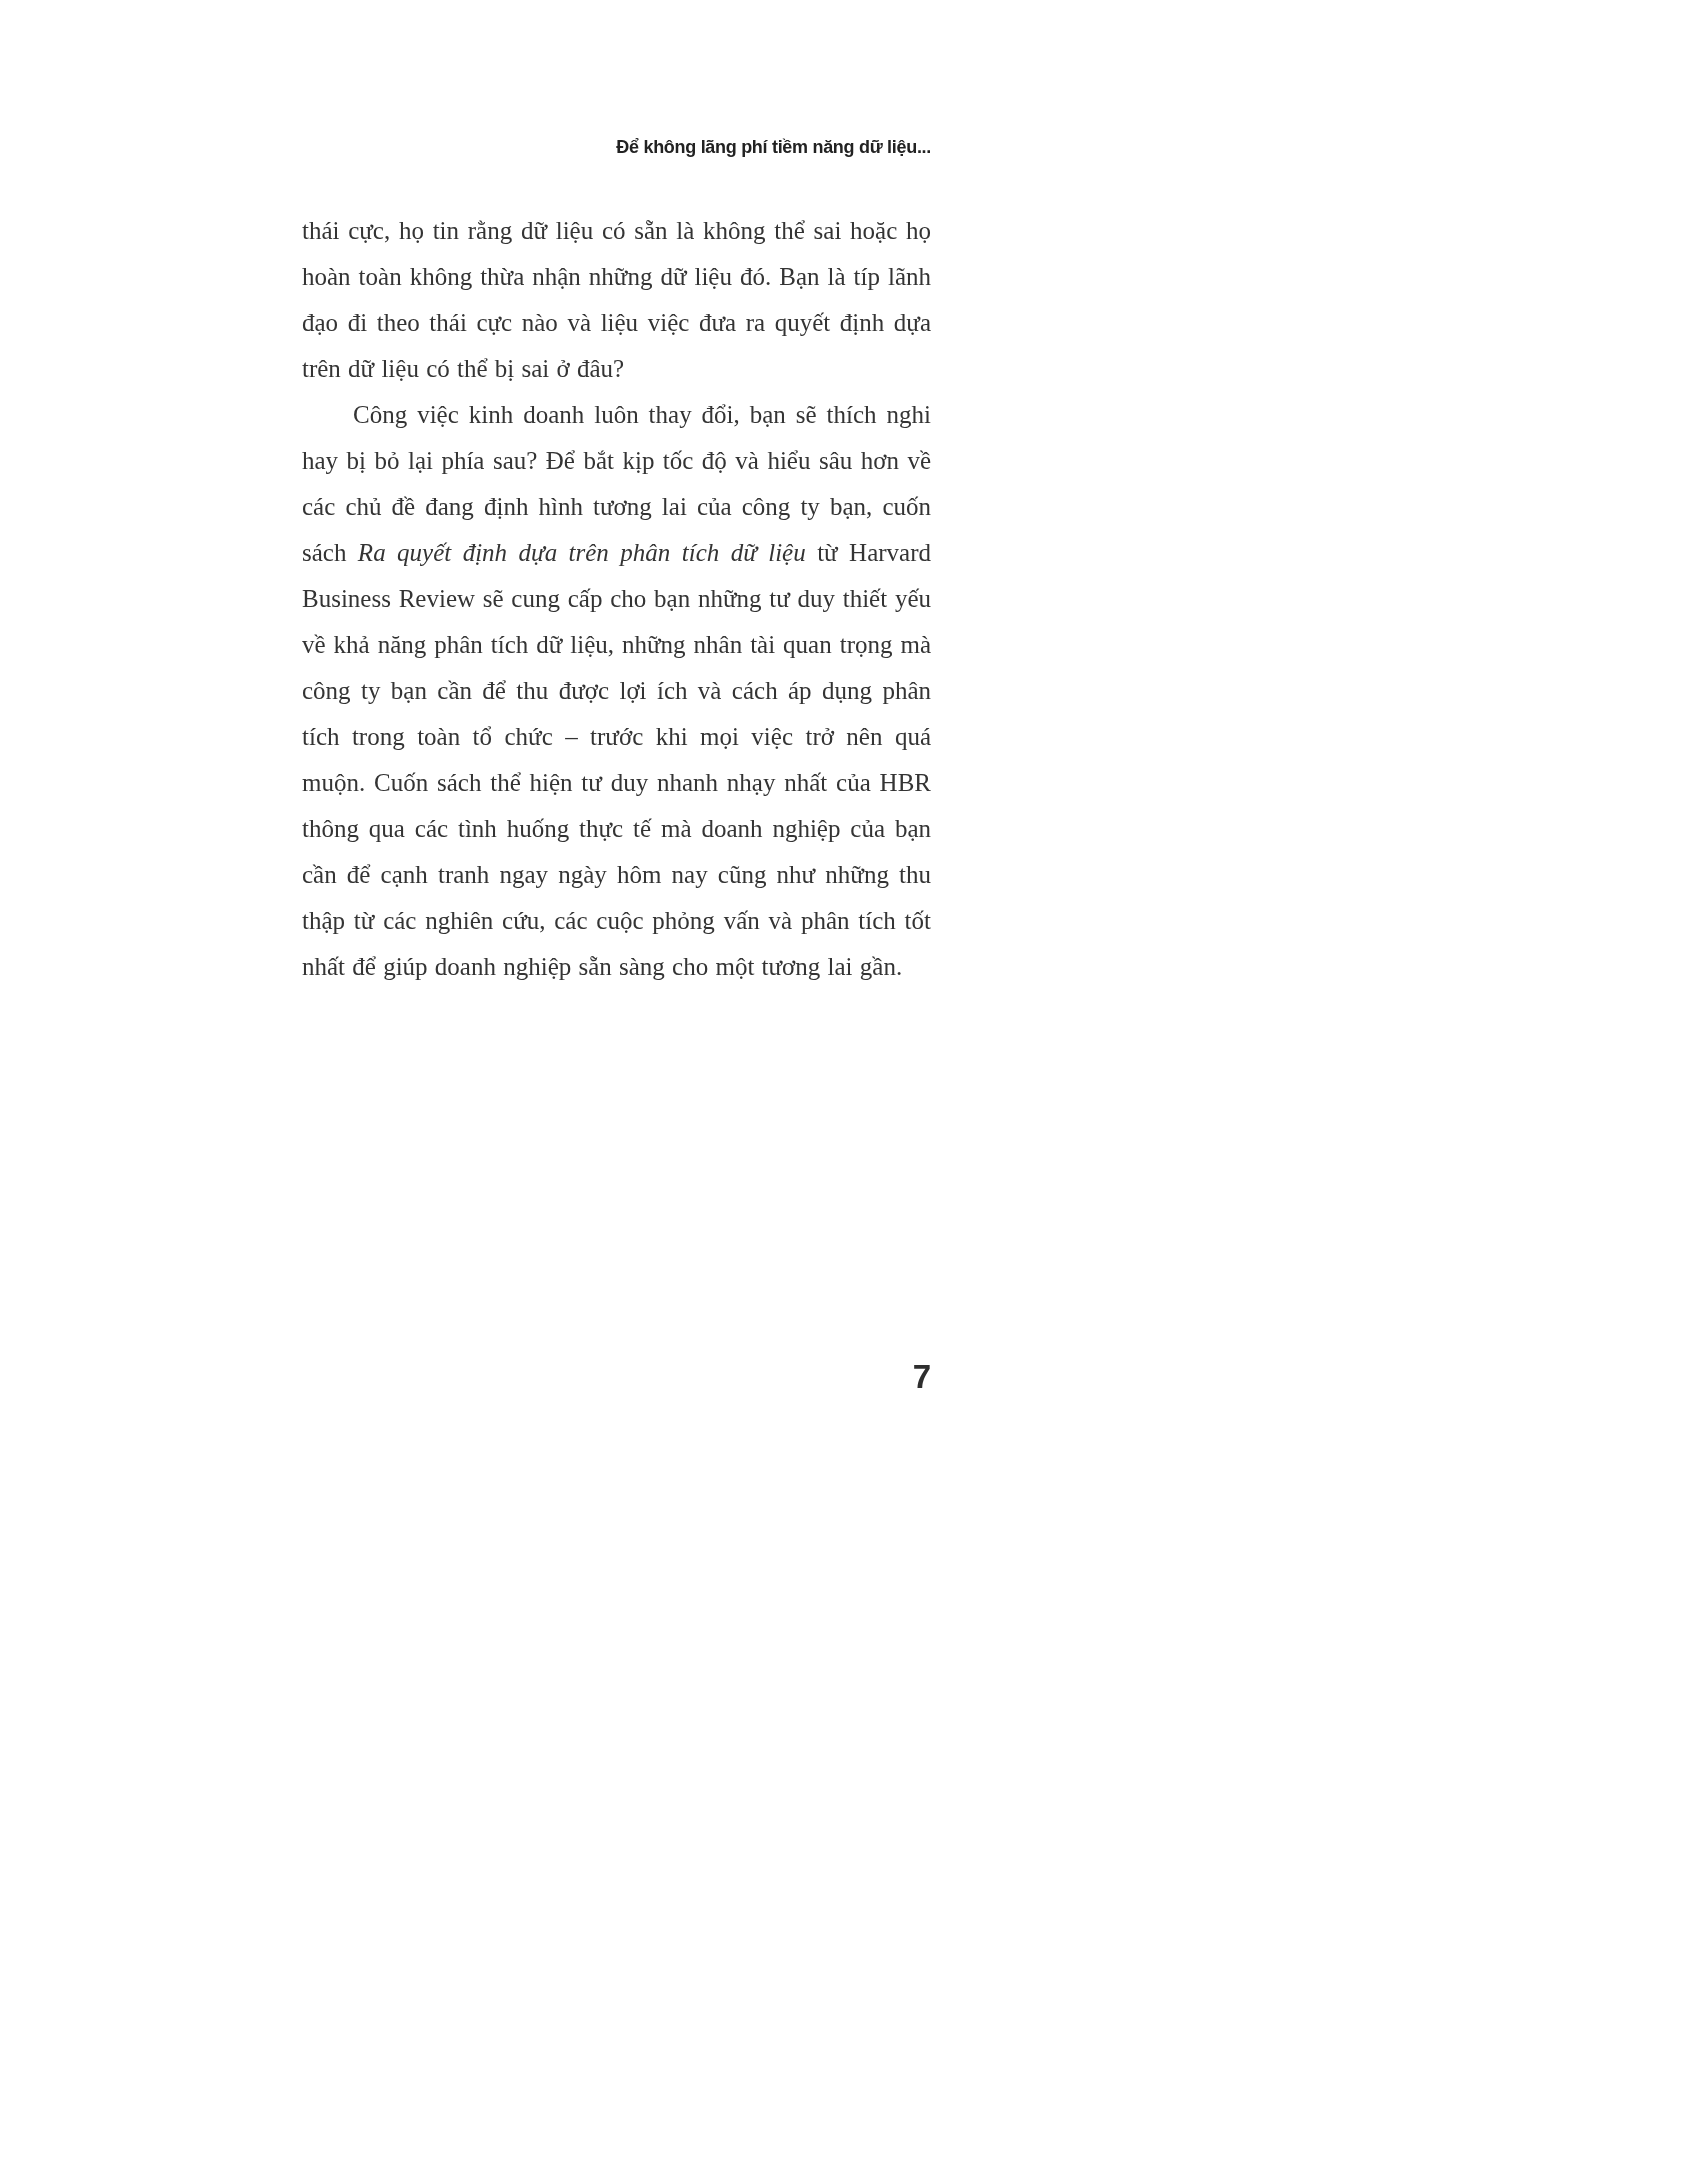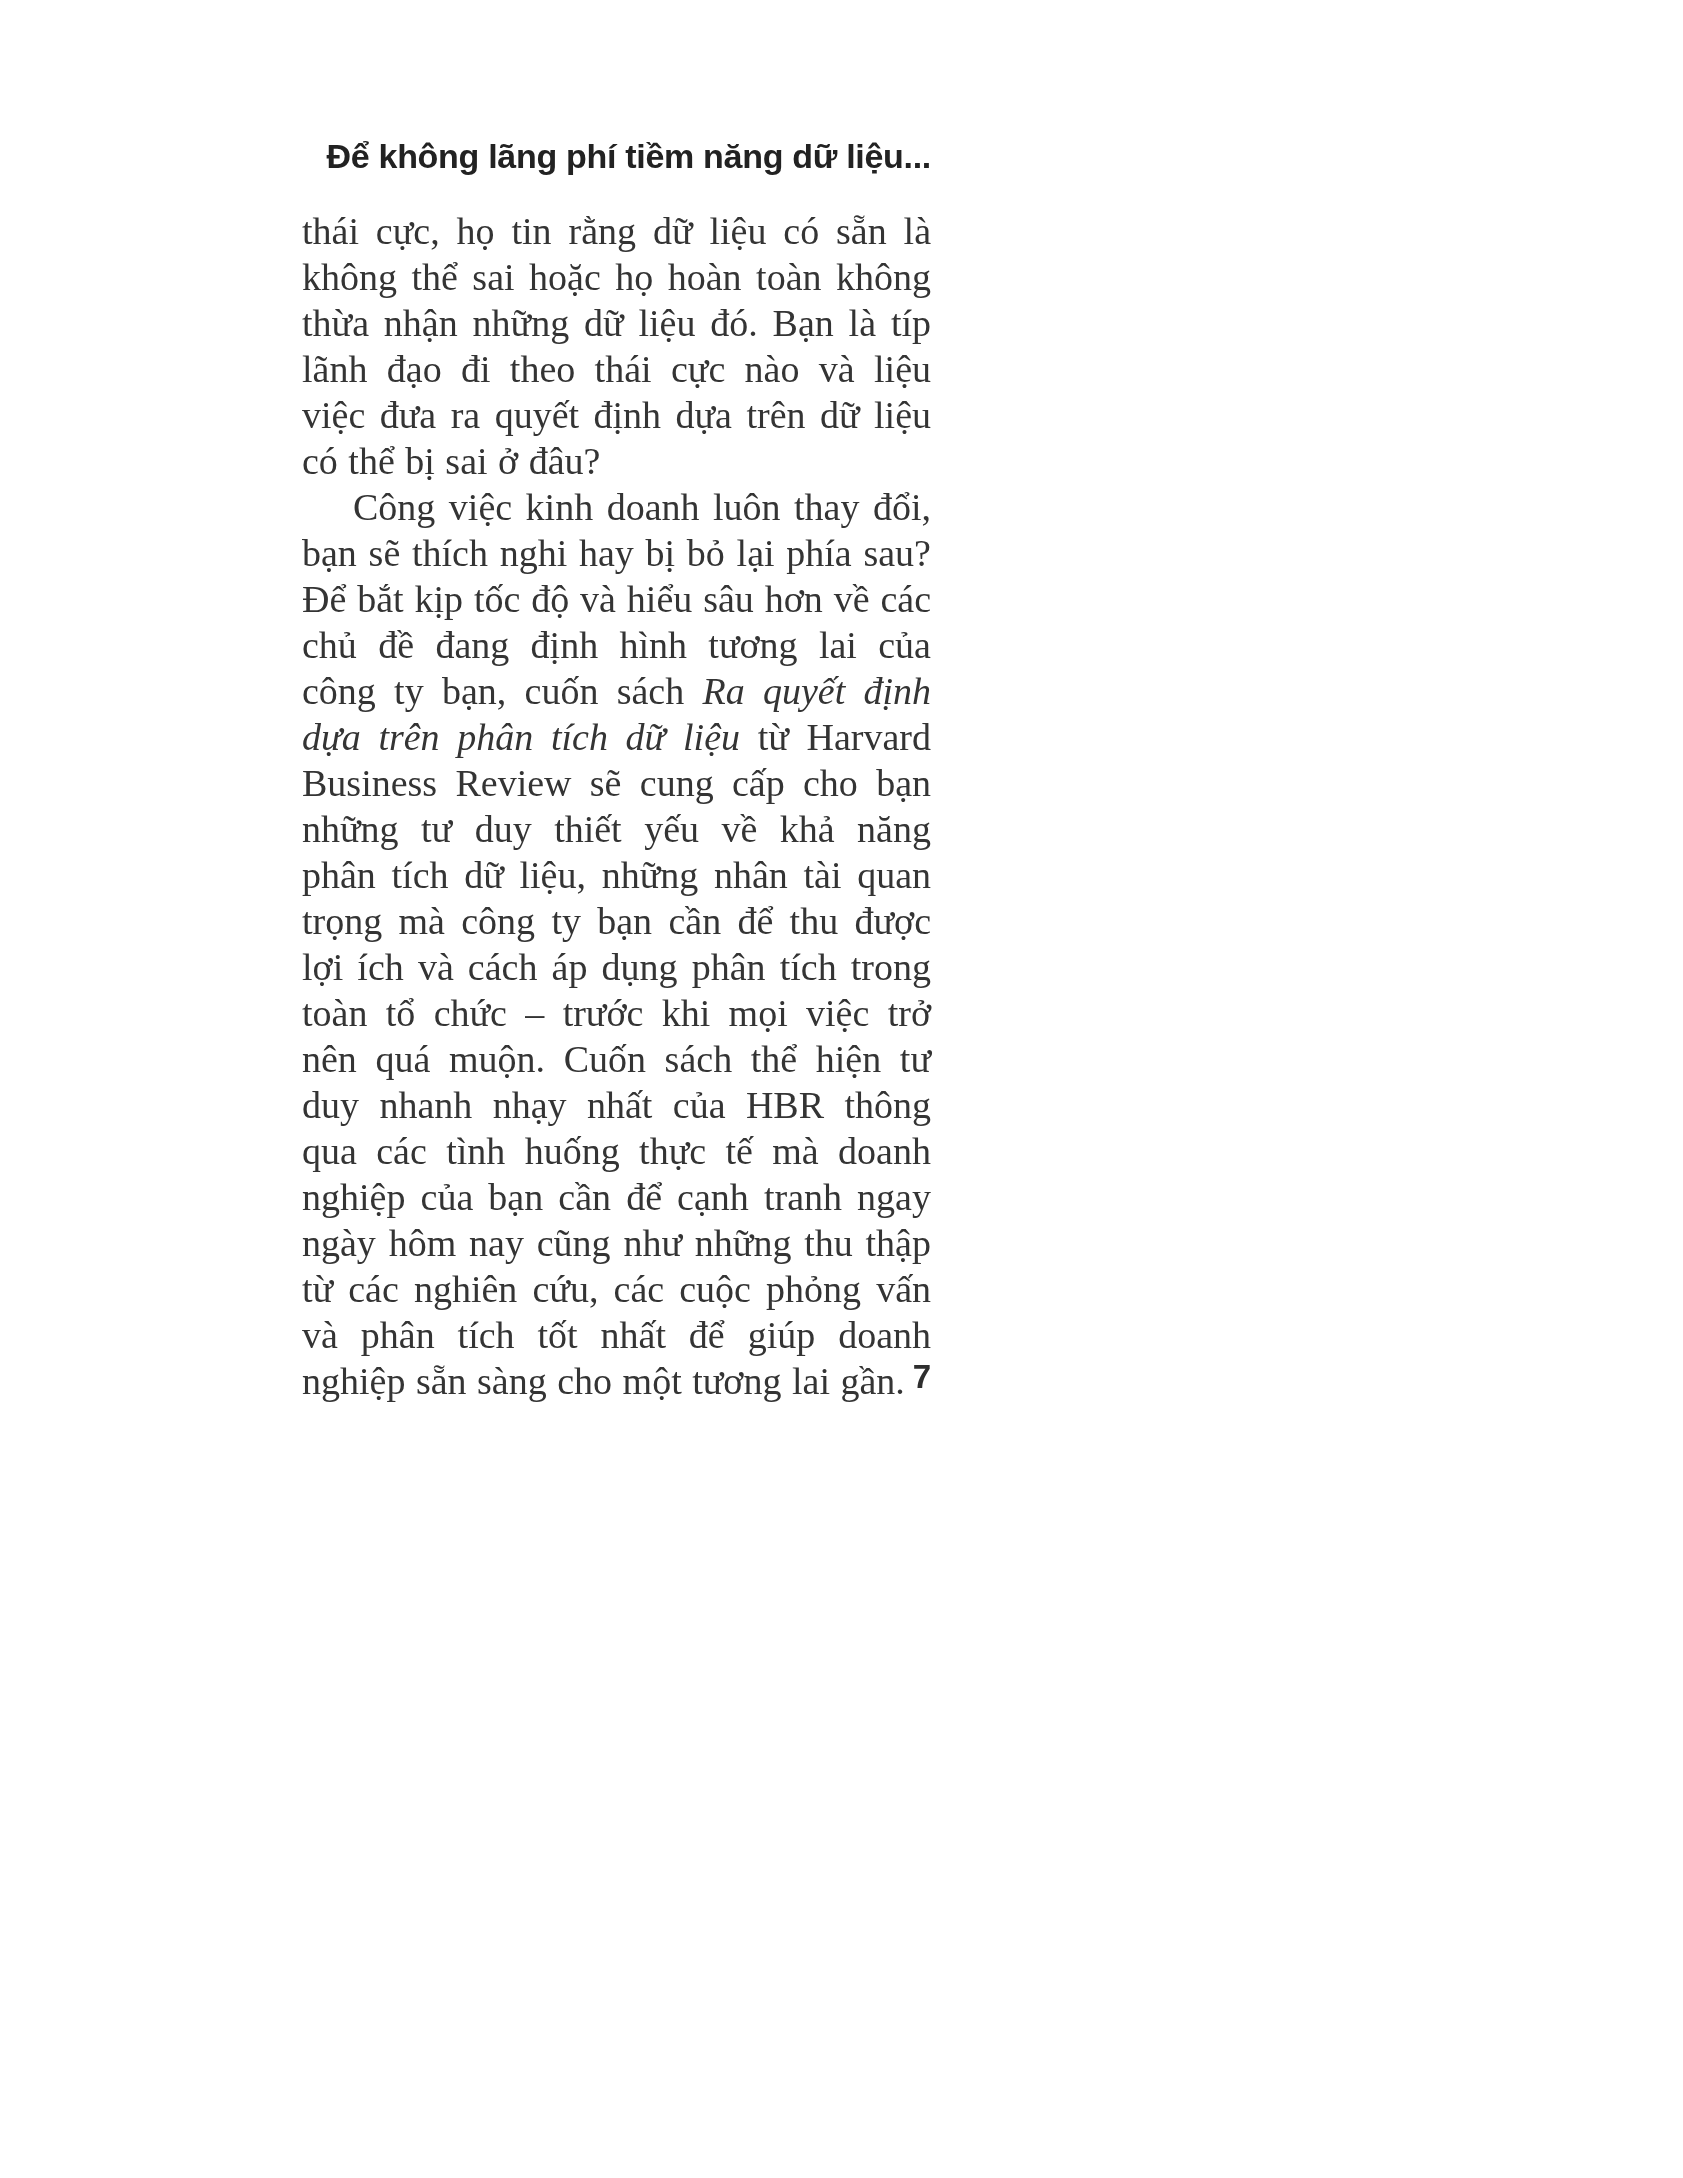--- a/index.html
+++ b/index.html
@@ -17,34 +17,34 @@
     color: #333333;
   }
   .running-header {
     position: absolute;
     top: 137px;
     left: 302px;
     width: 629px;
     text-align: right;
     font-family: "Liberation Sans", "DejaVu Sans", sans-serif;
     font-weight: 700;
-    font-size: 34px;
+    font-size: 18px;
     letter-spacing: -0.3px;
     color: #222222;
     white-space: nowrap;
   }
   .text-block {
     position: absolute;
     top: 208px;
     left: 302px;
     width: 629px;
   }
   .para {
     margin: 0;
-    font-size: 38px;
+    font-size: 25px;
     line-height: 46px;
     text-align: justify;
     text-justify: inter-word;
     color: #343434;
     word-spacing: 1px;
   }
   .para.indented {
     text-indent: 51px;
   }
   .italic {

